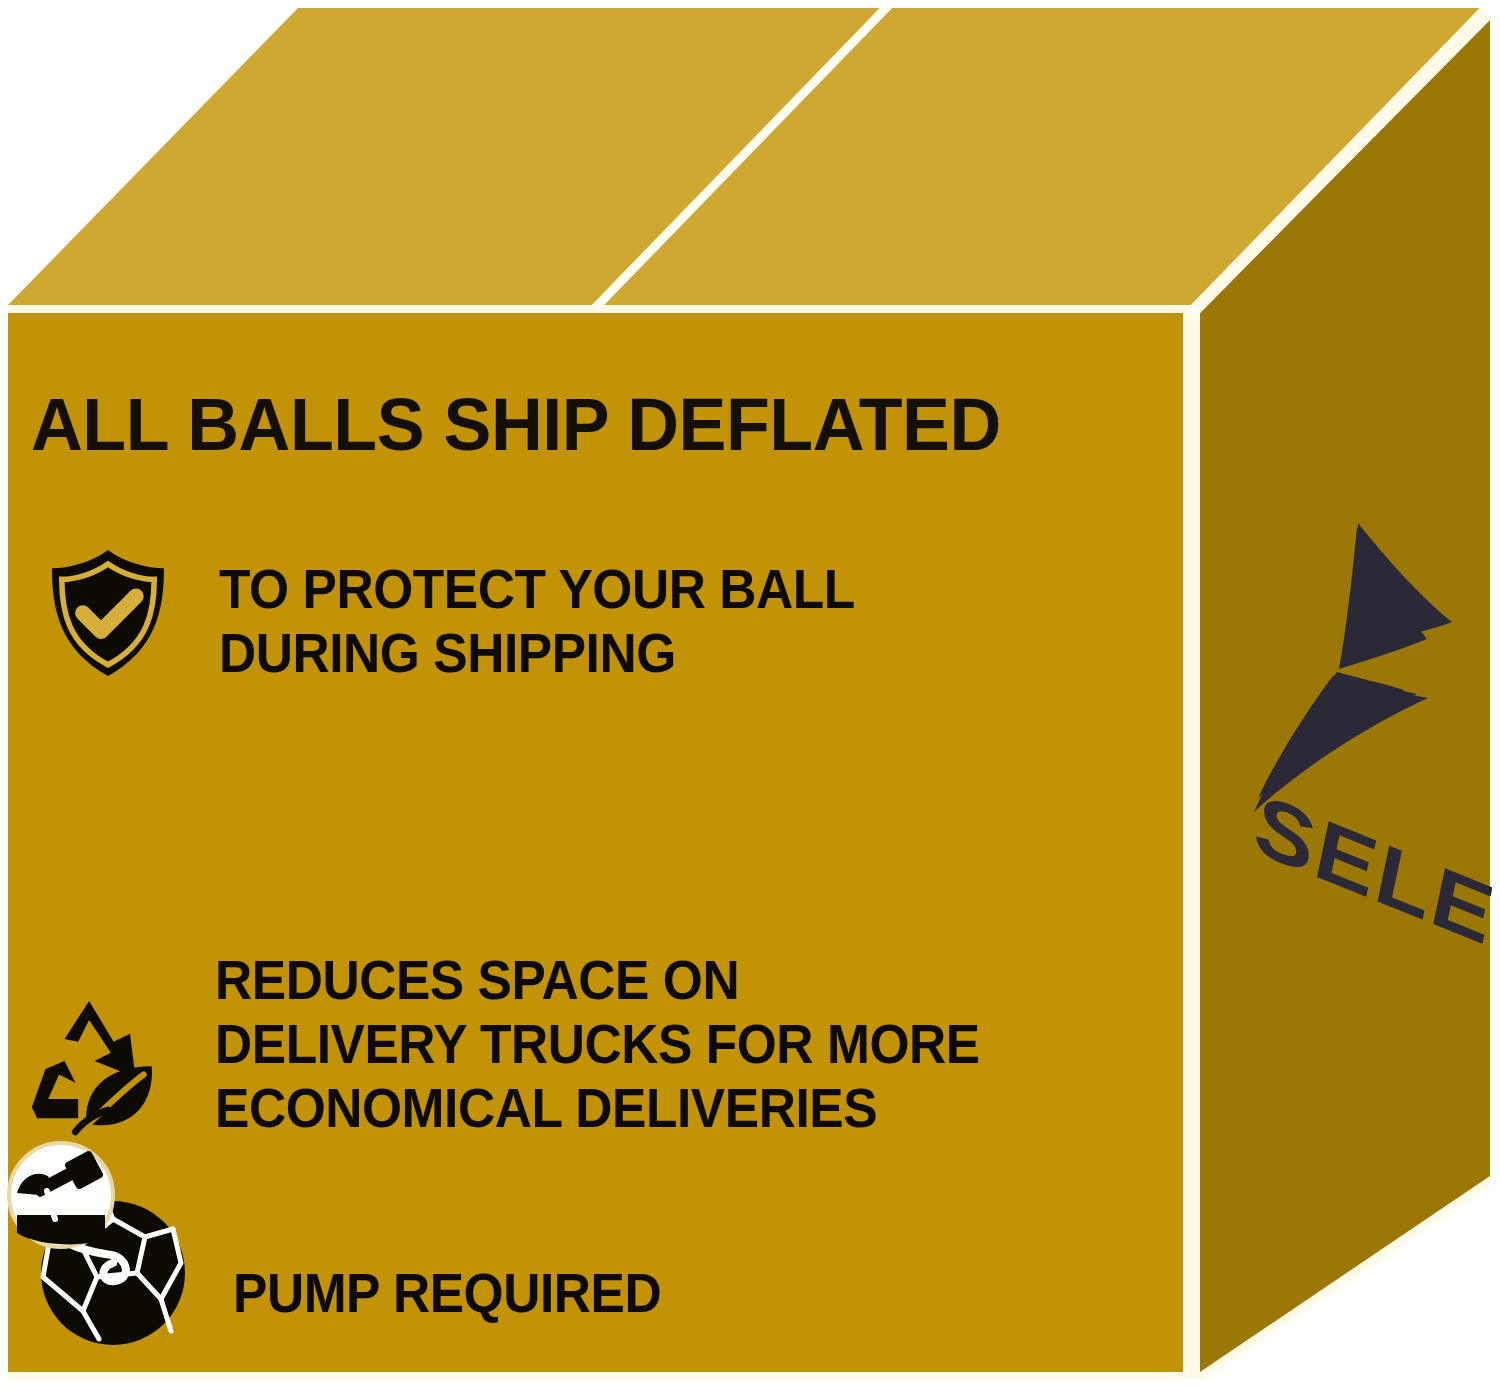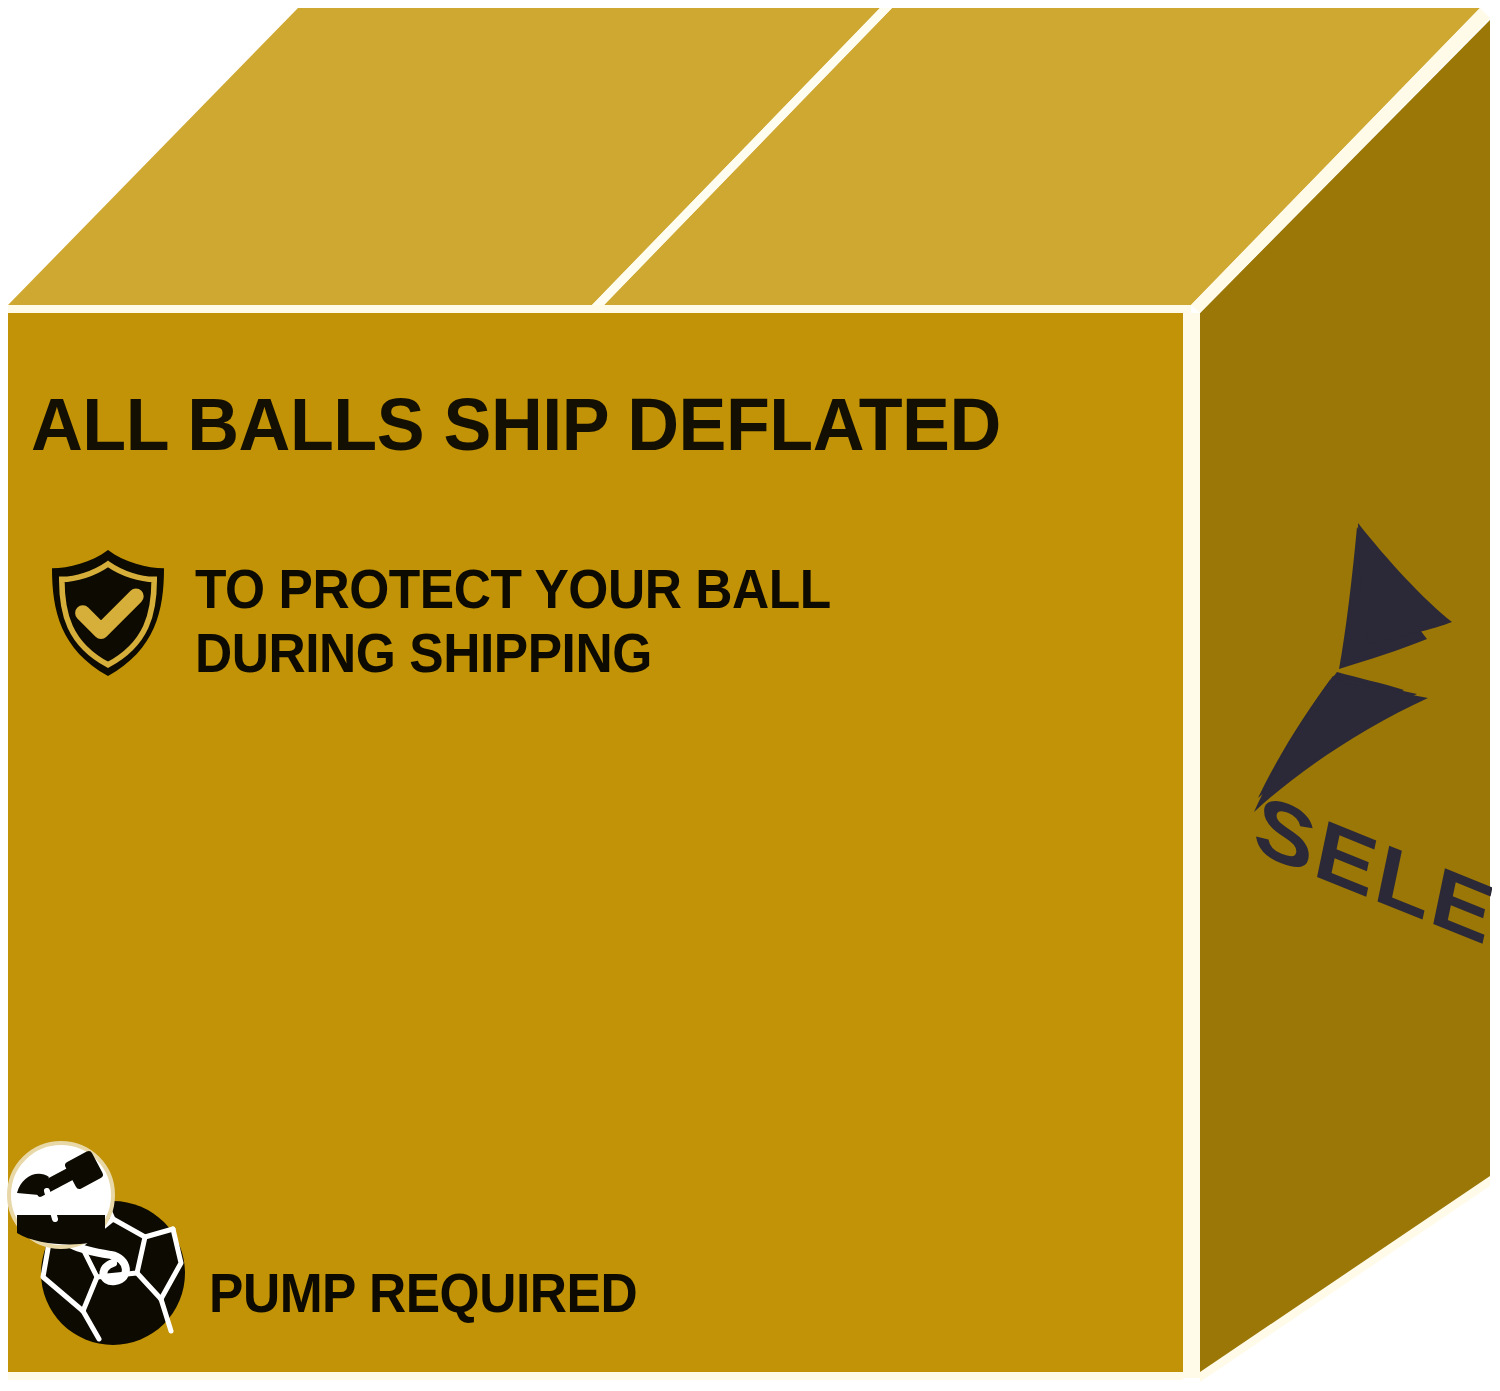--- a/index.html
+++ b/index.html
@@ -32,20 +32,21 @@
     letter-spacing:-0.5px;
     transform:scaleX(0.97);
     transform-origin:left center;
     white-space:nowrap;
   }
 
   .feature{
     position:absolute;
     display:flex;
     align-items:flex-start;
+    gap:24px;
   }
   .feature .icon-slot{
     position:relative;
     flex:0 0 auto;
     display:flex;align-items:center;justify-content:center;
   }
   .feature .ftext{
     color:#0d0a02;
     font-weight:bold;
     font-size:56px;
@@ -149,20 +150,37 @@
           <path d="M50 5 C38 14 22 18 10 18 C10 48 16 76 50 95 C84 76 90 48 90 18 C78 18 62 14 50 5 Z" fill="#0d0a02"></path>
           <path d="M50 15 C40 22 27 26 17 26 C17 50 22 72 50 87 C78 72 83 50 83 26 C73 26 60 22 50 15 Z" fill="none" stroke="#d6ae3a" stroke-width="4"></path>
           <path d="M32 50 L45 63 L70 38" fill="none" stroke="#d6ae3a" stroke-width="11" stroke-linecap="round" stroke-linejoin="round"></path>
         </svg>
       </div>
       <div class="ftext">TO PROTECT YOUR BALL
 DURING SHIPPING</div>
     </div>
 
 
+    <div class="feature" id="feat-2">
+      <div class="icon-slot">
+        <svg class="icn" width="166" height="150" viewBox="0 0 120 110" aria-hidden="true">
+
+          <path d="M34 36 L52 8 L70 38 L82 32 L86 64 L56 52 L68 46 L52 22 L44 38 Z" fill="#0d0a02"></path>
+
+          <path d="M28 40 L34 52 L20 58 L10 86 L14 94 L44 94 L44 80 L22 80 L30 62 L42 68 Z" fill="#0d0a02"></path>
+
+          <path d="M98 56 C62 56 48 76 50 98 C78 104 100 88 98 56 Z" fill="#0d0a02"></path>
+          <path d="M92 62 C76 74 62 88 50 100" fill="none" stroke="#c29306" stroke-width="4.5" stroke-linecap="round"></path>
+          <path d="M42 104 C48 96 58 90 66 88" fill="none" stroke="#0d0a02" stroke-width="5" stroke-linecap="round"></path>
+        </svg>
+      </div>
+      <div class="ftext">REDUCES SPACE ON
+DELIVERY TRUCKS FOR MORE
+ECONOMICAL DELIVERIES</div>
+    </div>
 
     <div class="feature" id="feat-3">
       <div class="icon-slot">
         <svg class="icn" width="210" height="215" viewBox="0 0 210 215" aria-hidden="true">
 
           <circle cx="118" cy="140" r="72" fill="#0d0a02"></circle>
           <g fill="none" stroke="#ffffff" stroke-width="5" stroke-linejoin="round" stroke-linecap="round">
             <path d="M118 86 L150 104 L142 140 L102 144 L86 112 Z"></path>
             <path d="M118 86 L110 68"></path>
             <path d="M150 104 L178 96"></path>

